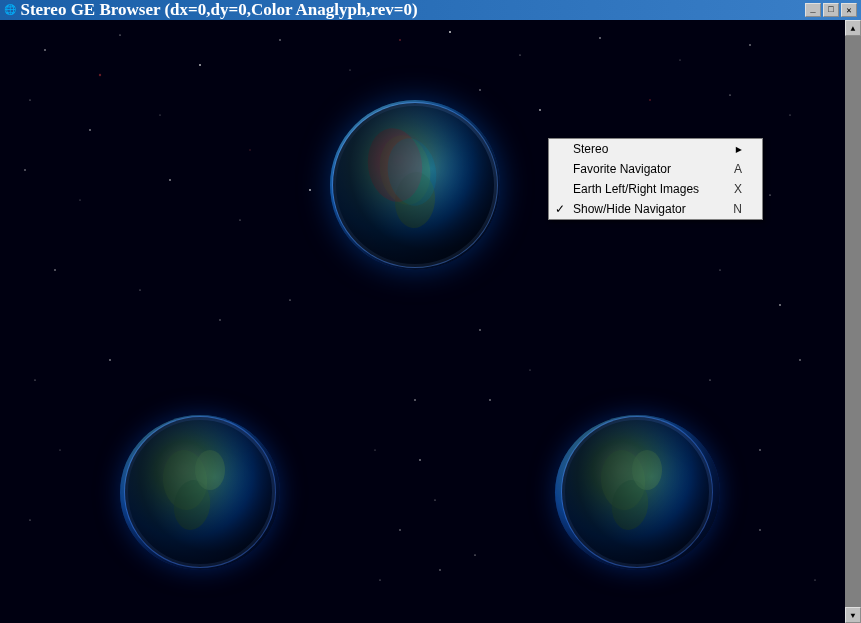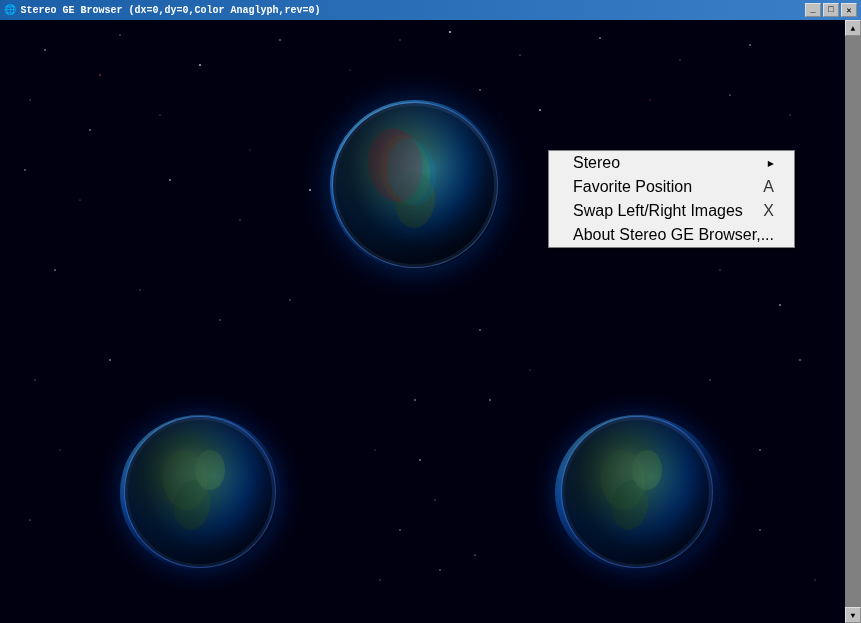--- a/index.html
+++ b/index.html
@@ -12,23 +12,23 @@
       background: linear-gradient(to right, #1a5fa8, #3a7fc8);
       display: flex;
       align-items: center;
       justify-content: space-between;
       padding: 0 4px;
       position: relative;
       z-index: 100;
     }
     #title-bar-text {
       color: white;
-      font-size: 10px;
+      font-size: 17px;
       font-weight: bold;
-      font-family: Liberation Mono, monospace;
+      font-family: Liberation Serif, serif;
     }
     #title-bar-controls {
       display: flex;
       gap: 2px;
     }
     .title-btn {
       width: 16px;
       height: 14px;
       background: #c0c0c0;
       border: 1px outset #e0e0e0;
@@ -164,23 +164,22 @@
     
     #context-menu {
       position: absolute;
       top: 118px;
       left: 548px;
       background: #f0f0f0;
       border: 1px solid #808080;
       box-shadow: 2px 2px 4px rgba(0,0,0,0.5);
       z-index: 200;
       font-family: 'Arial', sans-serif;
-      font-size: 16px;
+      font-size: 12px;
       min-width: 215px;
-      margin-top: 12px;
     }
     .menu-item {
       display: flex;
       align-items: center;
       justify-content: space-between;
       padding: 3px 20px 3px 24px;
       cursor: pointer;
       white-space: nowrap;
       color: #000;
       position: relative;
@@ -337,29 +336,30 @@
       </svg>
     </div>
   </div>
 
   <div id="context-menu">
 
   <div class="menu-item has-arrow">
         <span>Stereo</span>
       </div>
       <div class="menu-item">
-        <span>Favorite Position</span>
+        <span>Favorite Navigator</span>
         <span class="menu-shortcut">A</span>
       </div>
       <div class="menu-item">
-        <span>Swap Left/Right Images</span>
+        <span>Earth Left/Right Images</span>
         <span class="menu-shortcut">X</span>
       </div>
-      <div class="menu-item">
-        <span>About Stereo GE Browser,...</span>
+      <div class="menu-item has-check">
+        <span>Show/Hide Navigator</span>
+        <span class="menu-shortcut">N</span>
       </div>
     </div>
 
   <div id="scrollbar">
     <div class="scroll-arrow">▲</div>
     <div class="scroll-track"></div>
     <div class="scroll-arrow">▼</div>
   </div>
 
 </div>

